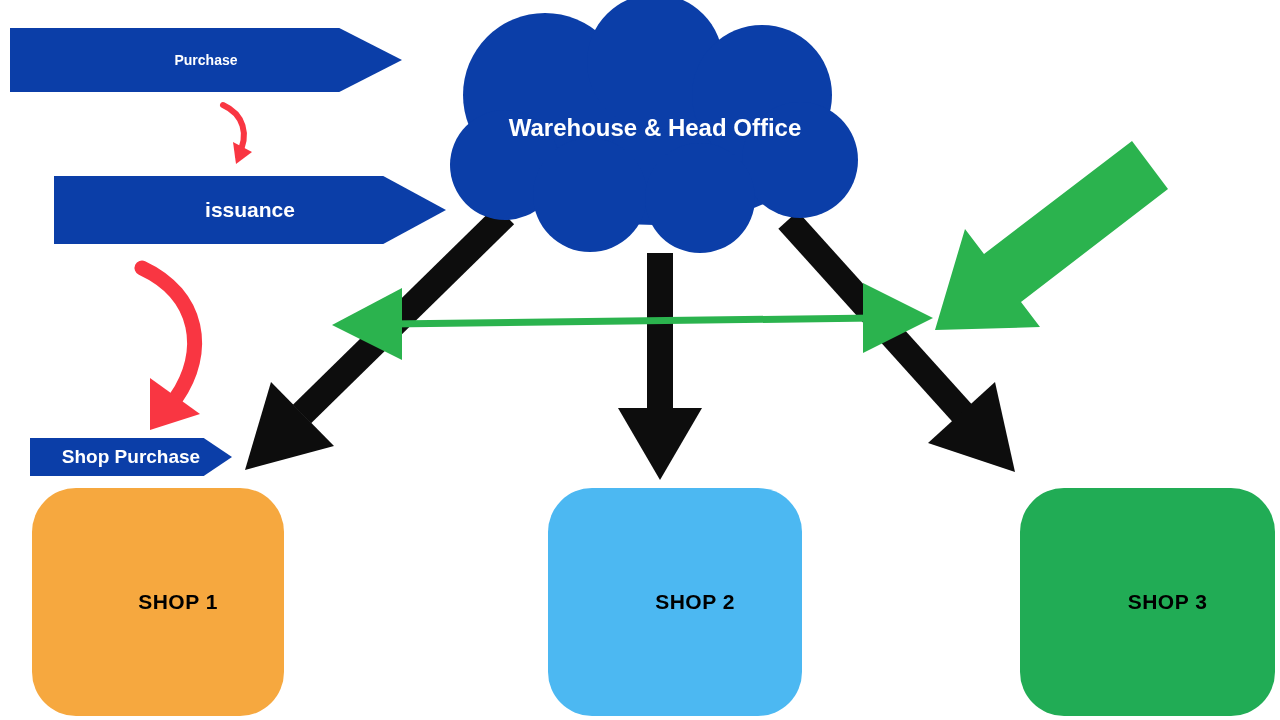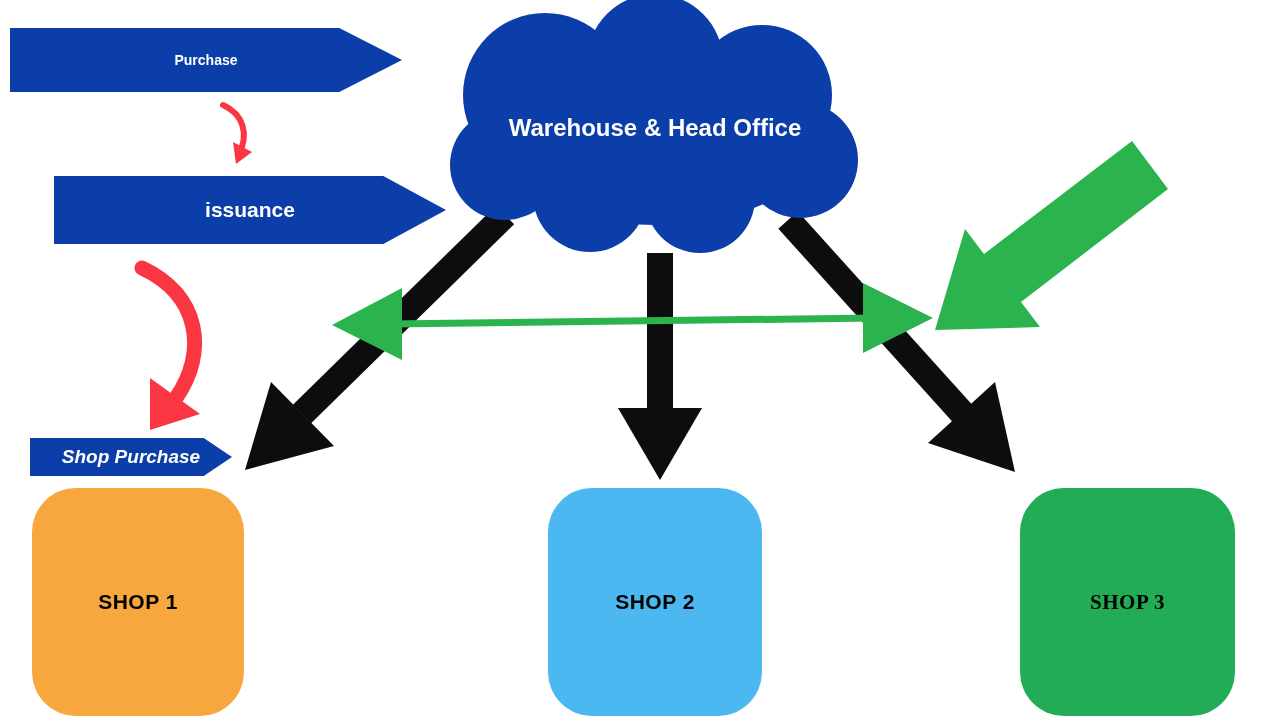--- a/index.html
+++ b/index.html
@@ -8,37 +8,37 @@
   .canvas{position:relative;width:1280px;height:720px;background:#ffffff;}
   .layer{position:absolute;left:0;top:0;z-index:1;}
 
   
   .banner{position:absolute;z-index:3;background:#0B3EA8;color:#ffffff;
           font-weight:bold;display:flex;align-items:center;justify-content:center;
           clip-path:polygon(0 0,84% 0,100% 50%,84% 100%,0 100%);}
   .banner-purchase{left:10px;top:28px;width:392px;height:64px;font-size:14px;}
   .banner-issuance{left:10px;top:176px;width:392px;height:68px;font-size:21px;margin-left:44px;}
   .banner-shop-purchase{left:30px;top:438px;width:202px;height:38px;font-size:19px;
-          clip-path:polygon(0 0,86% 0,100% 50%,86% 100%,0 100%);font-style:italic;}
+          clip-path:polygon(0 0,86% 0,100% 50%,86% 100%,0 100%);}
 
   
   .cloud-label{position:absolute;z-index:3;left:480px;top:114px;width:350px;
           text-align:center;color:#ffffff;font-weight:bold;font-size:24px;}
 
   
   .internet-label{position:absolute;z-index:4;left:1018px;top:186px;width:142px;
           text-align:center;color:#0d0d0d;font-weight:bold;font-size:27px;line-height:1.4;}
 
   
   .shop{position:absolute;z-index:2;top:488px;height:228px;border-radius:44px;
         display:flex;align-items:center;justify-content:center;
-        color:#000000;font-weight:bold;font-size:21px;letter-spacing:.5px;}
+        color:#000000;font-weight:bold;font-size:21px;letter-spacing:.5px;padding-left:40px;}
   .shop-1{left:32px;width:212px;background:#F6A83F;}
   .shop-2{left:548px;width:214px;background:#4CB8F2;}
-  .shop-3{left:1020px;width:215px;background:#21AC55;font-family:Liberation Serif, serif;}
+  .shop-3{left:1020px;width:215px;background:#21AC55;}
 </style>
 </head>
 <body>
 
 <div class="canvas">
 
   <svg class="layer" width="1280" height="720" viewBox="0 0 1280 720">
 
     <g fill="#0D0D0D" stroke="#0D0D0D">
       <line x1="505" y1="215" x2="302" y2="414" stroke-width="26"></line>

